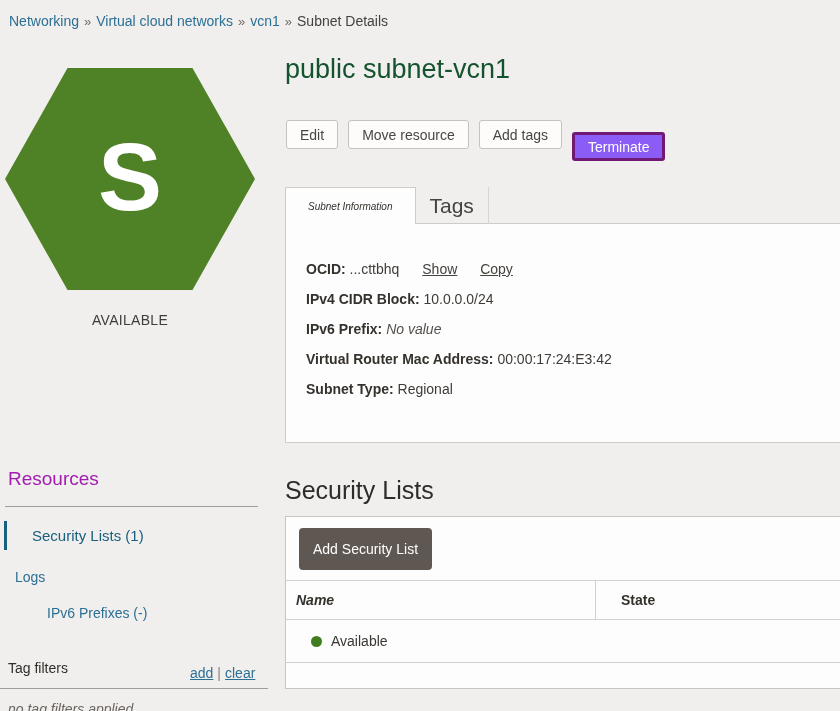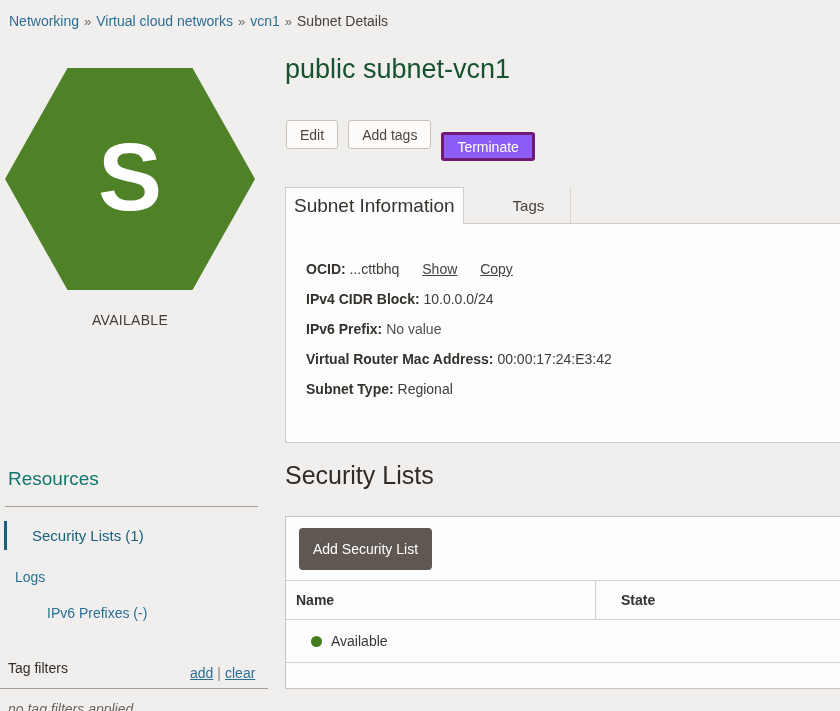--- a/index.html
+++ b/index.html
@@ -40,65 +40,65 @@
     height:29px; padding:0 13px; font-size:14px; border-radius:3px;
     display:inline-flex; align-items:center; cursor:pointer;
     font-family:"Liberation Sans", sans-serif;
   }
   .btn-light { background:#fdfcfb; border:1px solid #c6c2be; color:#4a4540; }
   .btn-danger { background:#8b5cf6; border:3px solid #701a75; color:#fff;margin-top:12px; }
 
   
   .tabs { position:absolute; left:285px; top:187px; display:flex; z-index:2; }
   .tab-active {
-    height:37px; padding:0 8px; background:#fdfdfd;
+    height:37px; padding:0 22px; background:#fdfdfd;
     border:1px solid #cfccc8; border-bottom:none;
-    display:flex; align-items:center; font-size:19px; color:#35312d; cursor:default;
+    display:flex; align-items:center; font-size:10px; color:#35312d; cursor:default;font-style:italic;
   }
   .tab-inactive {
-    height:37px; padding:0 26px; border-right:1px solid #d8d5d1;
-    display:flex; align-items:center; font-size:15px; color:#45413d; cursor:pointer;margin-left:23px;
+    height:37px; padding:0 14px; border-right:1px solid #d8d5d1;
+    display:flex; align-items:center; font-size:21px; color:#45413d; cursor:pointer;
   }
   .info-panel {
     position:absolute; left:285px; top:223px; width:575px; height:220px;
     background:#fdfdfd; border:1px solid #cfccc8; z-index:1;
     padding:37px 0 0 20px; font-size:14px;
   }
   .detail-row { margin-bottom:14px; line-height:16px; }
   .detail-row b { color:#35312d; }
   .detail-row .val { color:#3f3b37; }
-  .detail-row .val-italic { color:#55504c; }
+  .detail-row .val-italic { color:#55504c; font-style:italic; }
   .ocid-link { color:#45413d; text-decoration:underline; margin-left:19px; }
 
   
-  .sl-heading { position:absolute; left:285px; top:461px; font-size:25px; font-weight:400; color:#2f2b28; }
+  .sl-heading { position:absolute; left:285px; top:476px; font-size:25px; font-weight:400; color:#2f2b28; }
   .sl-panel {
     position:absolute; left:285px; top:516px; width:575px; height:173px;
     background:#fdfdfd; border:1px solid #c9c5c1;
   }
   .btn-dark {
     margin:11px 0 0 13px; height:42px; padding:10px 14px; font-size:14px;
     background:#5f5751; color:#fff; border:none; border-radius:4px;
     display:inline-flex; align-items:center; cursor:pointer;
     font-family:"Liberation Sans", sans-serif;
   }
   .sl-table { margin-top:10px; font-size:14px; }
   .tr { display:flex; }
   .th-row { border-top:1px solid #d3d0cc; border-bottom:1px solid #d3d0cc; height:40px; }
   .cell-name { width:310px; padding-left:10px; display:flex; align-items:center; }
-  .th-row .cell-name { border-right:1px solid #d3d0cc; font-weight:bold; color:#35312d; }
+  .th-row .cell-name { border-right:1px solid #d3d0cc; font-weight:bold; color:#35312d;font-style:italic; }
   .cell-state { flex:1; padding-left:25px; display:flex; align-items:center; gap:9px; }
   .th-row .cell-state { font-weight:bold; color:#35312d; }
   .data-row { height:43px; border-bottom:1px solid #d3d0cc; }
   .row-link { color:#2a7094; text-decoration:underline; }
   .state-dot { width:11px; height:11px; border-radius:50%; background:#3f7d1f; display:inline-block; }
   .state-text { color:#3a3632; }
 
   
-  .res-heading { position:absolute; left:8px; top:468px; font-size:19px; font-weight:400; color:#0f766e; }
+  .res-heading { position:absolute; left:8px; top:468px; font-size:19px; font-weight:400; color:#a21caf; }
   .divider { position:absolute; height:1px; background:#a39d98; }
   .div-resources { left:5px; top:506px; width:253px; }
   .nav-item-selected {
     position:absolute; left:4px; top:521px; width:256px; height:29px;
     border-left:3px solid #19607e; display:flex; align-items:center; padding-left:25px;
     font-size:15px; font-weight:normal; color:#19607e; cursor:pointer;
   }
   .nav-item { position:absolute; left:15px; font-size:14px; color:#2b6f94; cursor:pointer; }
   .nav-logs { top:569px; }
   .nav-ipv6 { top:605px;margin-left:32px; }
@@ -121,20 +121,21 @@
   <div class="hexagon">
     <span class="hex-letter">S</span>
   </div>
 </div>
 <div class="status-label">AVAILABLE</div>
 
 <h1 class="page-title">public subnet-vcn1</h1>
 
 <div class="actions">
   <button class="btn btn-light">Edit</button>
+  <button class="btn btn-light">Move resource</button>
   <button class="btn btn-light">Add tags</button>
   <button class="btn btn-danger">Terminate</button>
 </div>
 
 <div class="tabs">
   <div class="tab-active">Subnet Information</div>
   <div class="tab-inactive">Tags</div>
 </div>
 
 <div class="info-panel">

